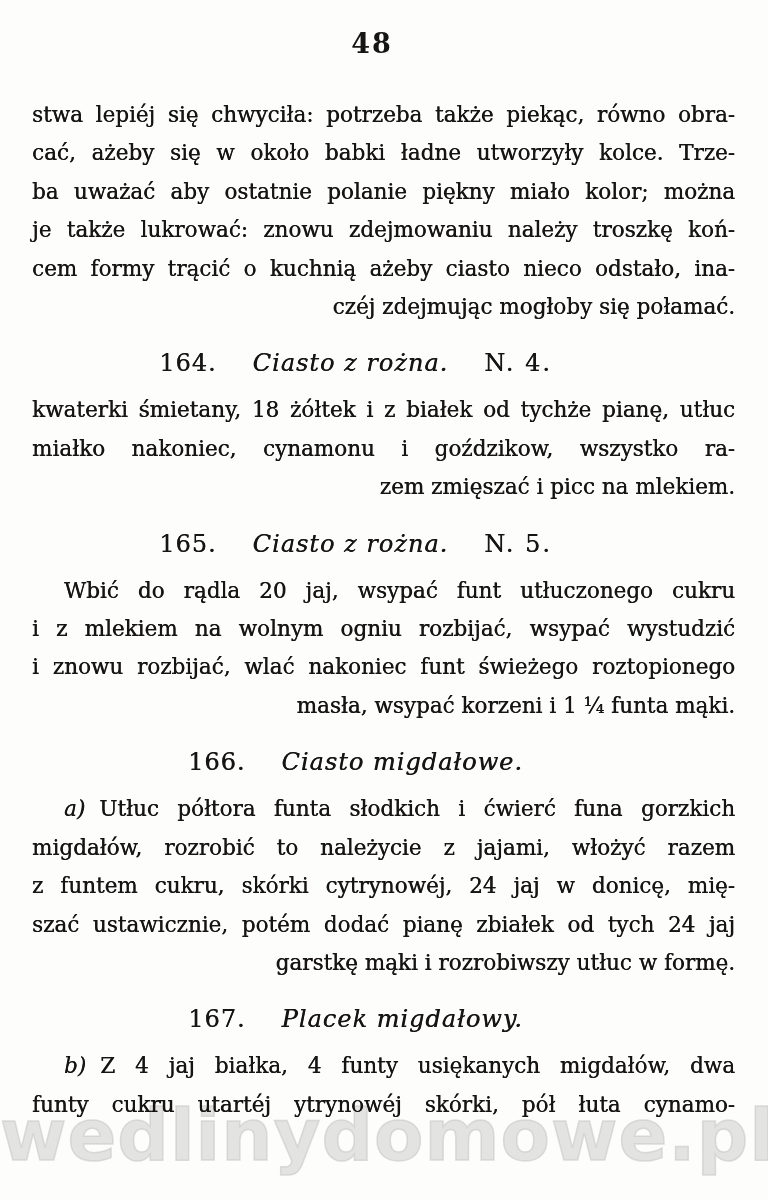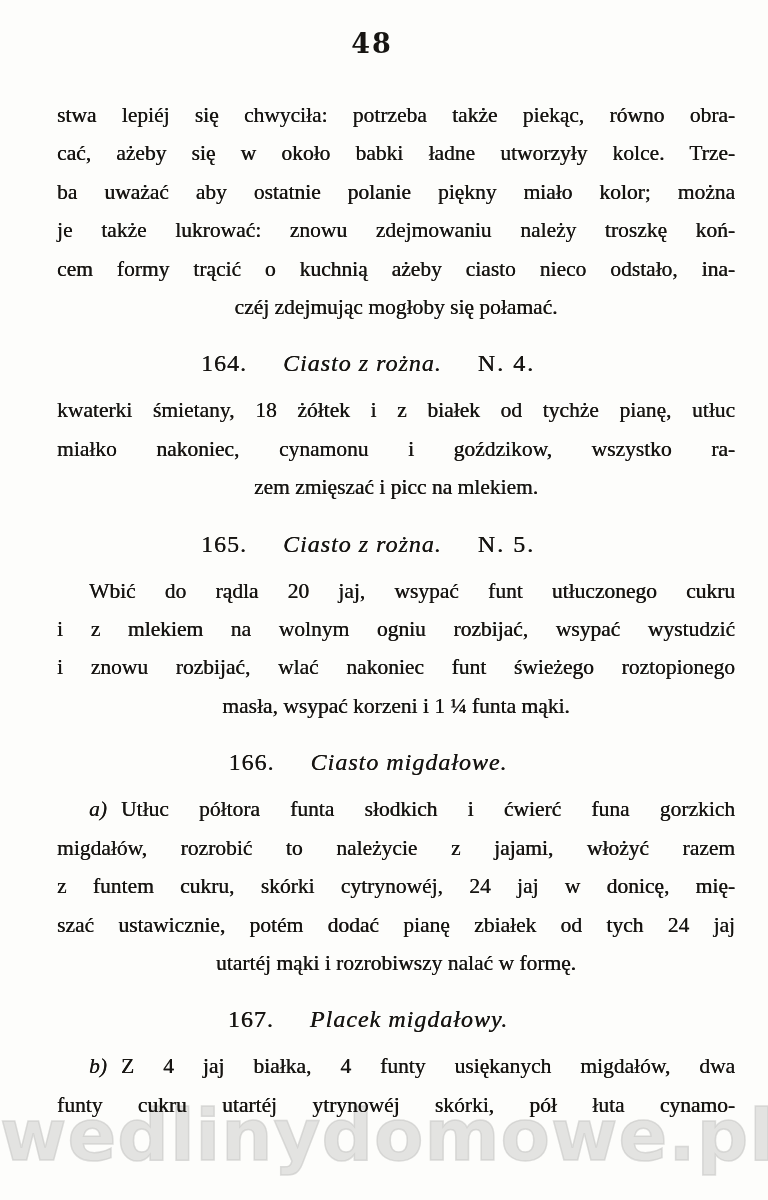--- a/index.html
+++ b/index.html
@@ -23,28 +23,27 @@
     padding-top: 28px;
     font-size: 27px;
     font-weight: bold;
     letter-spacing: 2px;
     line-height: 32px;
     transform: translateX(-12px);
   }
   .content {
     position: relative;
     z-index: 2;
-    margin: 36px 33px 0 57px; 
+    margin: 36px 33px 0 32px; 
     font-size: 21.5px;
     line-height: 38.4px;
     text-shadow: 0.35px 0 0 currentColor; 
-    font-family: Liberation Serif, serif;
   }
   .line {
-    text-align: center;
+    text-align: right;
     white-space: nowrap;
   }
   .line.j {
     white-space: normal;
     text-align: justify;
     text-align-last: justify;
   }
   .line.indent { padding-left: 32px; }
   .recipe-heading {
     display: flex;
@@ -127,21 +126,21 @@
     <div class="recipe-heading">
       <span class="h-num">166.</span>
       <span class="h-title">Ciasto migdałowe.</span>
 
     </div>
     <div>
       <div class="line j indent"><span class="para-marker">a)</span><span>Utłuc półtora funta słodkich i ćwierć funa gorzkich</span></div>
       <div class="line j">migdałów, rozrobić to należycie z jajami, włożyć razem</div>
       <div class="line j">z funtem cukru, skórki cytrynowéj, 24 jaj w donicę, mię-</div>
       <div class="line j">szać ustawicznie, potém dodać pianę zbiałek od tych 24 jaj</div>
-      <div class="line">utartéj mąki i rozrobiwszy nalać w formę.</div>
+      <div class="line">garstkę mąki i rozrobiwszy utłuc w formę.</div>
     </div>
 
     <div class="recipe-heading">
       <span class="h-num">167.</span>
       <span class="h-title">Placek migdałowy.</span>
 
     </div>
     <div>
       <div class="line j indent"><span class="para-marker">b)</span><span>Z 4 jaj białka, 4 funty usiękanych migdałów, dwa</span></div>
       <div class="line j">funty cukru utartéj ytrynowéj skórki, pół łuta cynamo-</div>

